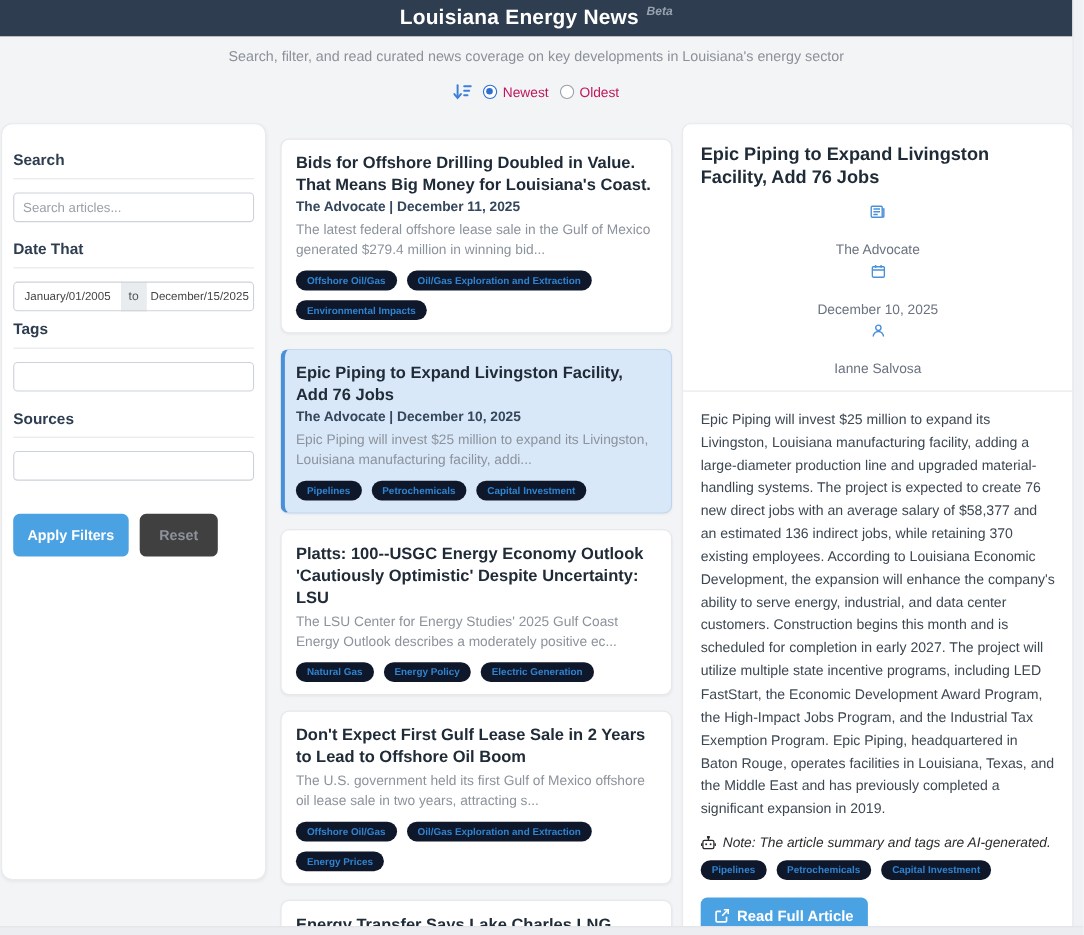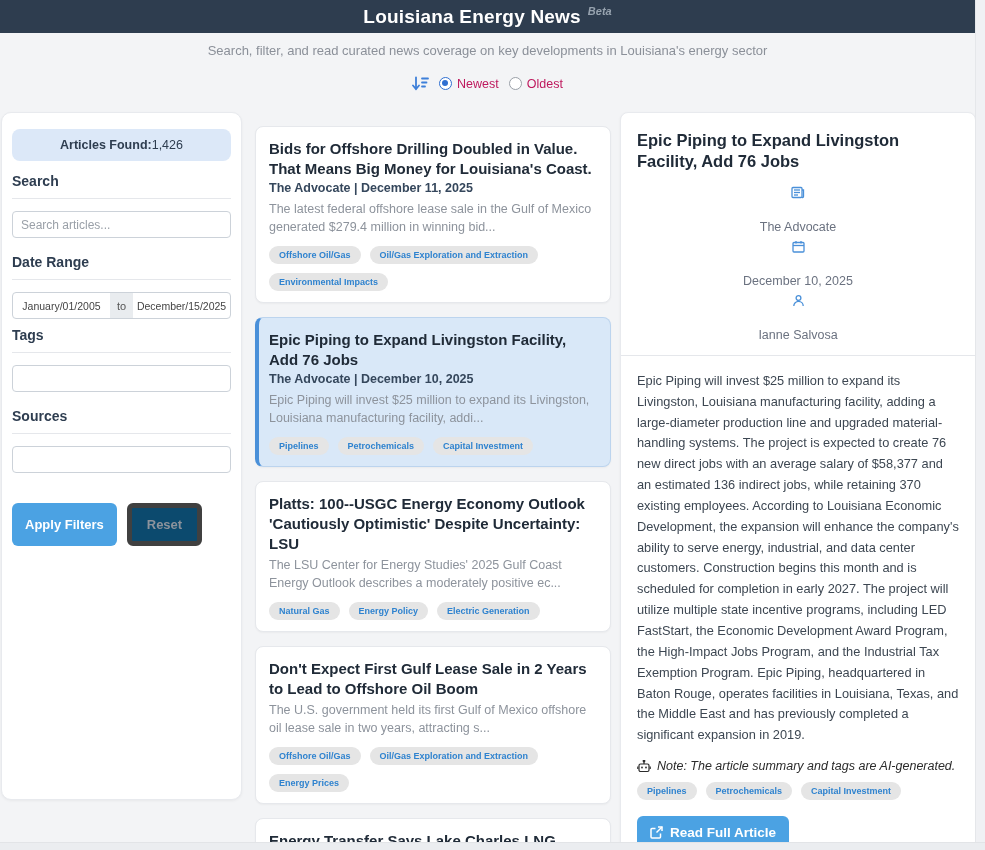--- a/index.html
+++ b/index.html
@@ -66,41 +66,41 @@
     border-top:1px solid #ccd2d9; border-bottom:1px solid #ccd2d9;
     font-size:11px; color:#555; margin:0 -1px; z-index:1;
   }
   .btn-row { margin-top:22px; display:flex; gap:10px; }
   .btn-apply {
     background:#4ba2e3; color:#fff; font-weight:bold; font-size:13px;
     border:none; border-radius:6px; padding:9px 13px; cursor:pointer;
     font-family:"Liberation Sans", sans-serif;
   }
   .btn-reset {
-    background:#0c4a6e; color:#8d939c; font-weight:bold; font-size:13px;
-    border:5px solid #404040; border-radius:6px; padding:9px 15px; cursor:pointer;
+    background:#404040; color:#8d939c; font-weight:bold; font-size:13px;
+    border:3px solid #404040; border-radius:6px; padding:9px 15px; cursor:pointer;
     font-family:"Liberation Sans", sans-serif;
   }
   
   .article-list { position:absolute; left:255px; top:126px; width:356px; }
   .card {
     background:#fff; border:1px solid #e6e8ec; border-radius:8px;
     padding:12px 13px 11px; margin-bottom:14px; box-shadow:0 1px 2px rgba(0,0,0,.04);
     cursor:pointer;
   }
   .card.selected {
     background:#d9e8f8; border-color:#bcd4ee;
     border-left:4px solid #4a90d9; padding-left:10px;
   }
   .card h3 { font-size:15px; font-weight:bold; color:#202b38; line-height:1.32; margin-bottom:2px; }
   .card .src { font-size:12.5px; font-weight:bold; color:#35475c; margin-bottom:5px; }
   .card .exc { font-size:12.5px; color:#8d939c; line-height:1.5; margin-bottom:9px; }
   .tags { display:flex; flex-wrap:wrap; gap:9px; }
   .tag {
-    background:#e5e5e5; color:#2f83cf; font-size:9px; font-weight:bold;
+    background:#0f172a; color:#2f83cf; font-size:9px; font-weight:bold;
     padding:4px 10px; border-radius:10px; white-space:nowrap;
   }
   
   .detail {
     position:absolute; left:620px; top:112px; width:356px; height:738px;
     background:#fff; border:1px solid #e8eaee; border-radius:8px 8px 0 0;
     box-shadow:0 1px 3px rgba(0,0,0,.05);
     padding:17px 16px;
   }
   .detail h1 { font-size:16.5px; font-weight:bold; color:#202b38; line-height:1.3; margin-bottom:13px; }
@@ -146,29 +146,26 @@
     <span class="radio checked"></span>
     <span>Newest</span>
   </label>
   <label class="radio-opt">
     <span class="radio"></span>
     <span>Oldest</span>
   </label>
 </div>
 
 <aside class="sidebar">
-  <div class="count-pill">
-    <span class="lbl">Articles Found:</span><span>1,426</span>
-  </div>
 
   <div class="side-heading">Search</div>
   <hr class="side-rule">
   <input class="side-input" type="text" placeholder="Search articles..." style="">
 
-  <div class="side-heading">Date Range</div>
+  <div class="side-heading">Date That</div>
   <hr class="side-rule">
   <div class="date-row">
     <input class="date-input date-from" type="text" value="January/01/2005" style="">
     <span class="date-sep">to</span>
     <input class="date-input date-to" type="text" value="December/15/2025" style="">
   </div>
 
   <div class="side-heading">Tags</div>
   <hr class="side-rule">
   <input class="side-input" type="text" style="">

